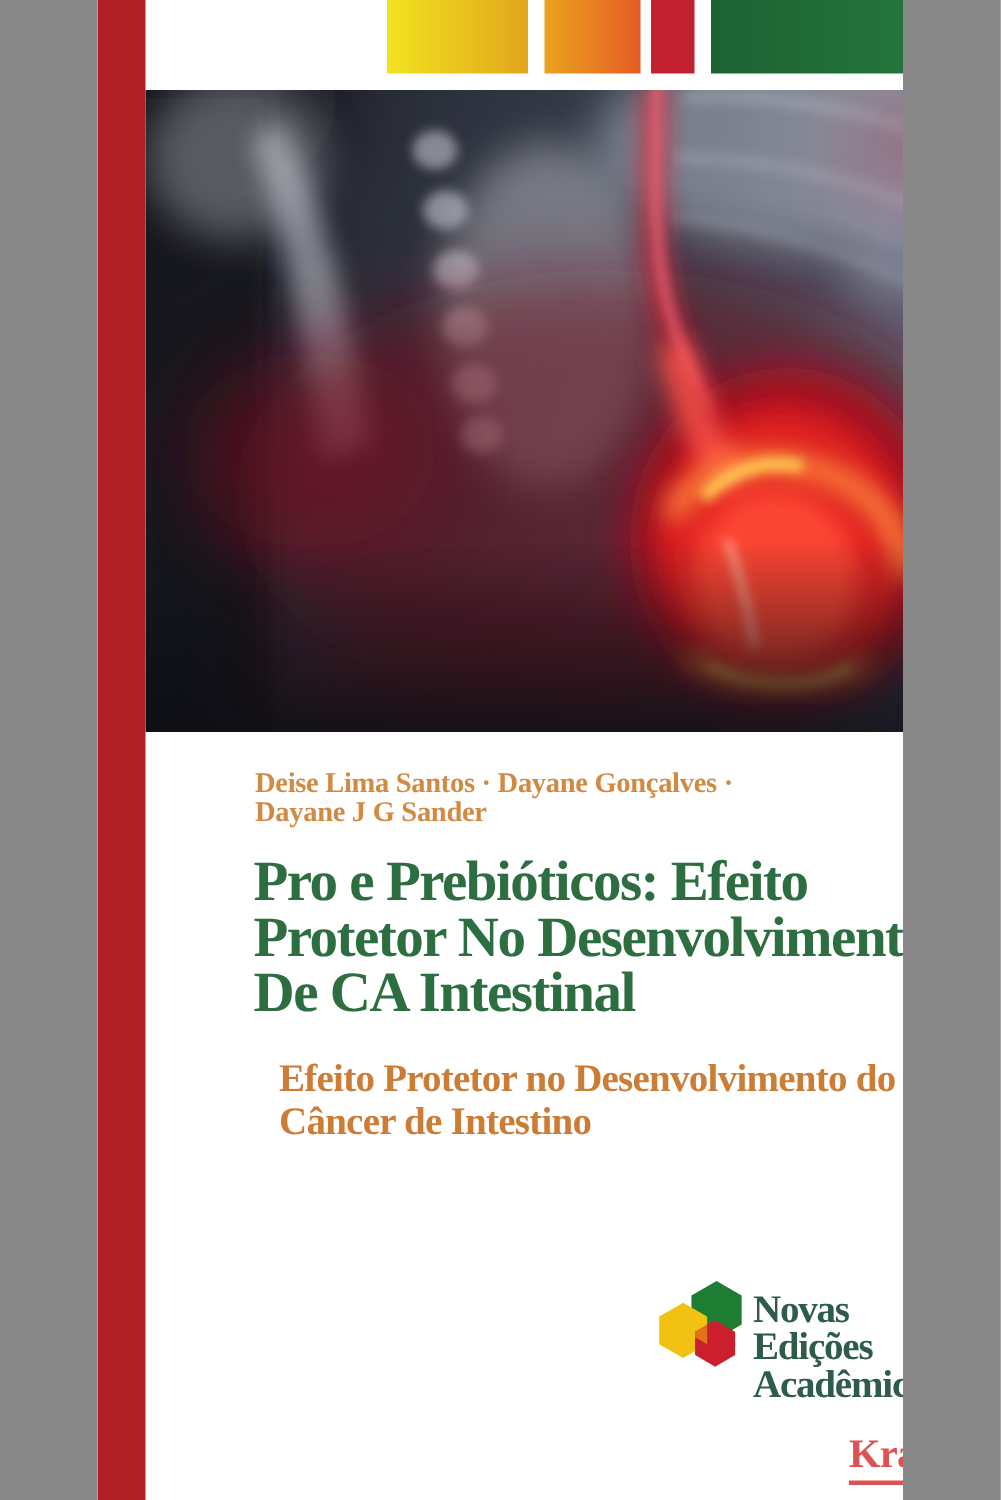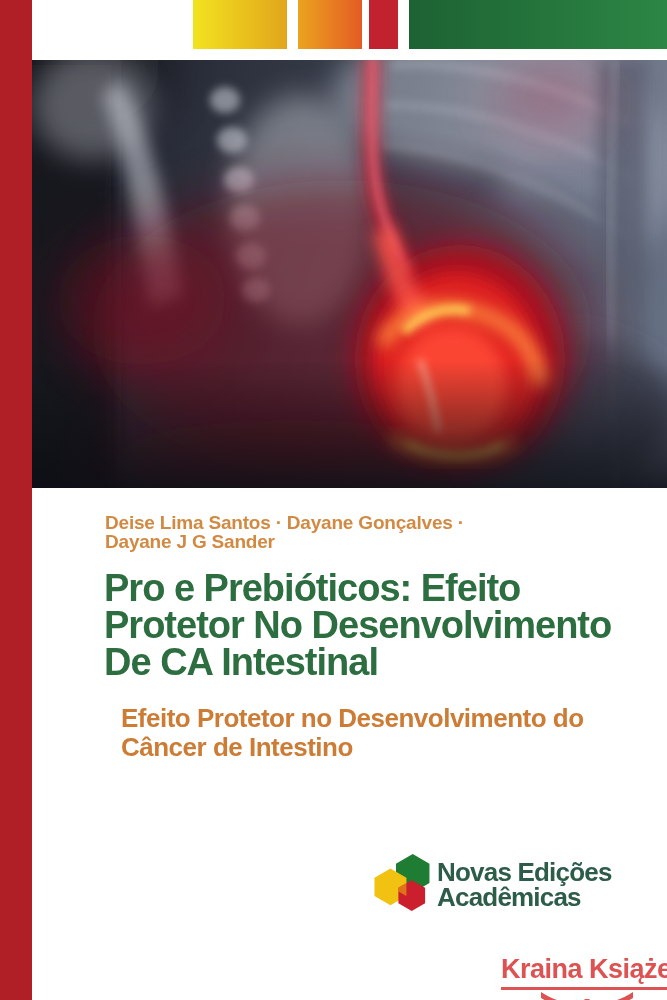--- a/index.html
+++ b/index.html
@@ -1,18 +1,18 @@
 <!DOCTYPE html>
 <html><head>
 <meta charset="utf-8">
 <style>
   html,body{margin:0;padding:0;background:#888;}
   .page{
-    position:relative;width:667px;height:1000px;background:#ffffff;
-    overflow:hidden;font-family:Liberation Sans, sans-serif;
+    position:relative;width:537px;height:1000px;background:#ffffff;
+    overflow:hidden;font-family:Liberation Serif, serif;
     margin:0 auto;
   }
   .red-stripe{position:absolute;left:0;top:0;width:32px;height:1000px;background:#b01f26;}
   .bar{position:absolute;top:0;height:49px;}
   .bar-yellow{left:193px;width:94px;background:linear-gradient(90deg,#f2e31f,#e2a51c);}
   .bar-orange{left:298px;width:64px;background:linear-gradient(90deg,#eaa41e,#e55b24);}
   .bar-red{left:369px;width:29px;background:#c2212f;}
   .bar-green{left:409px;width:258px;background:linear-gradient(90deg,#1d6233,#2c8644);}
   .cover-photo{position:absolute;left:32px;top:60px;width:635px;height:428px;overflow:hidden;}
   .cover-photo svg{display:block;}

